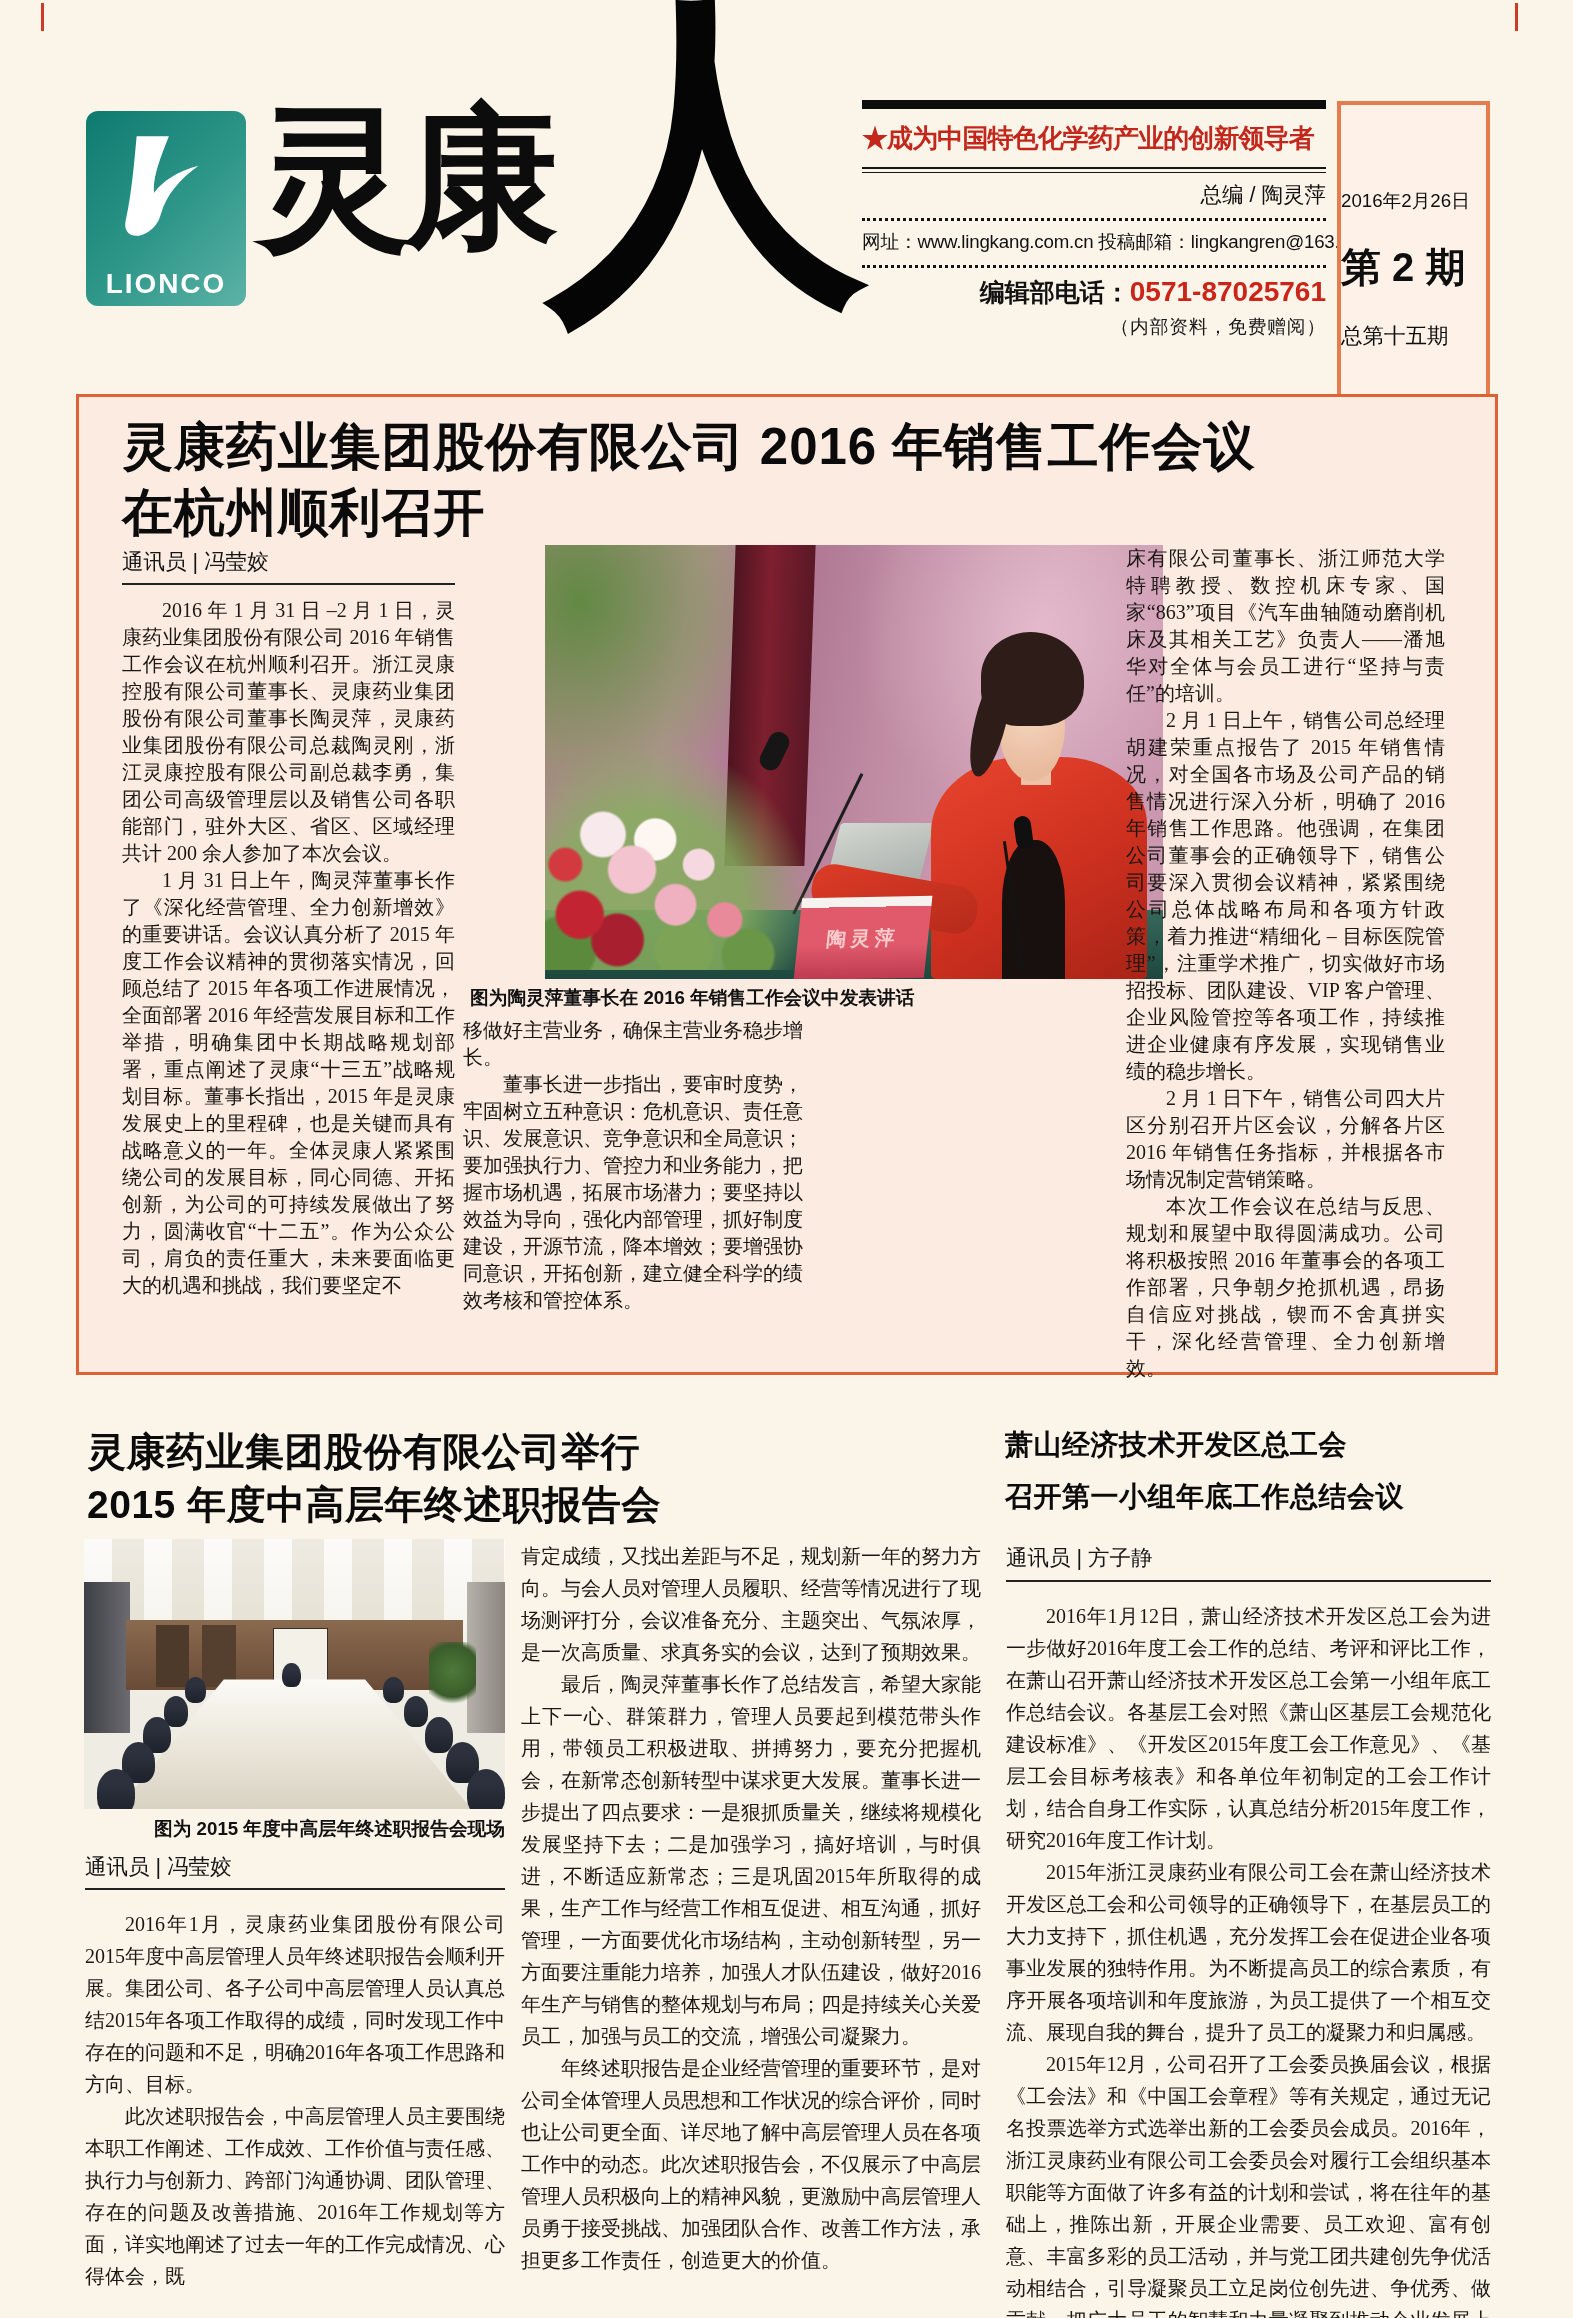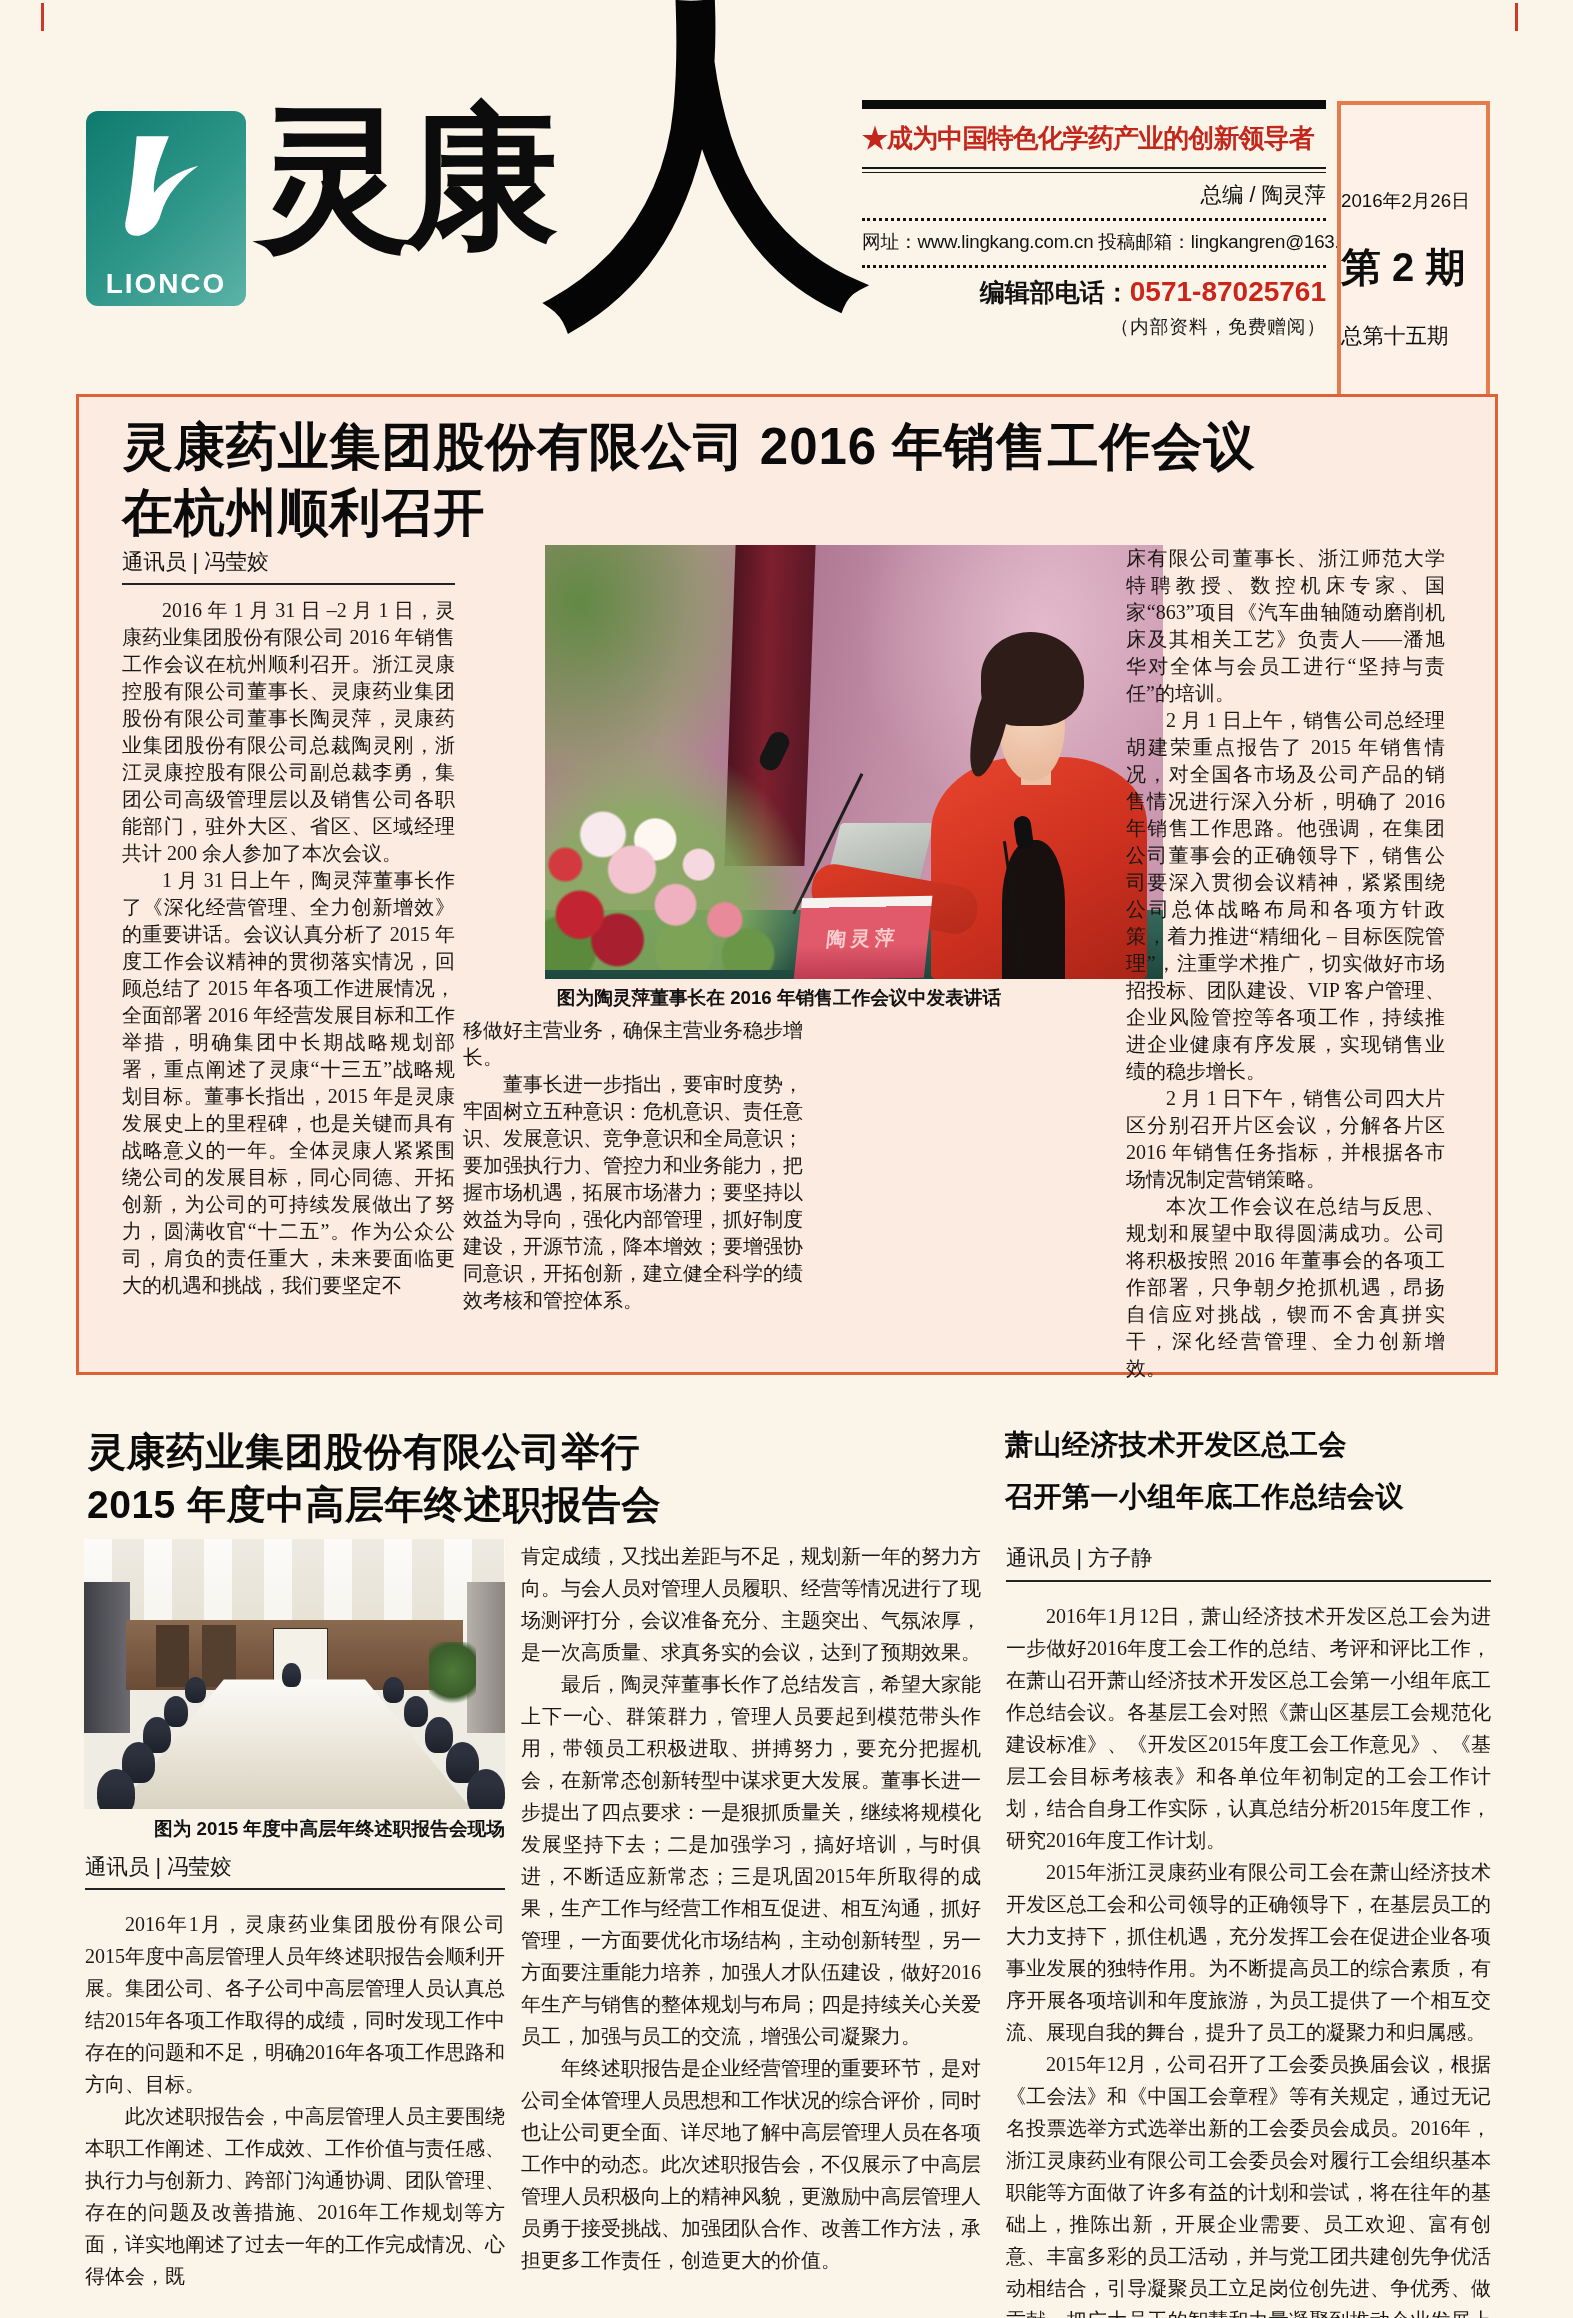--- a/index.html
+++ b/index.html
@@ -241,21 +241,21 @@
         <div class="ph1-hair"></div>
       </div>
       <div class="ph1-arm"></div>
       <div class="ph1-mic-arm"></div>
       <div class="ph1-mic-head"></div>
       <div class="ph1-mic2-arm"></div>
       <div class="ph1-mic2-head"></div>
       <div class="ph1-flowers"></div>
       <div class="ph1-card">陶灵萍</div>
     </div>
-    <div class="abs caption" style="left:391px; top:588px; width:618px; text-align:center;">图为陶灵萍董事长在 2016 年销售工作会议中发表讲话</div>
+    <div class="abs caption" style="left:391px; top:588px; width:618px; ">图为陶灵萍董事长在 2016 年销售工作会议中发表讲话</div>
 
     <div class="abs body-text" style="left:384px; top:620px; width:340px;">
       <p class="cont">移做好主营业务，确保主营业务稳步增长。</p>
       <p>董事长进一步指出，要审时度势，牢固树立五种意识：危机意识、责任意识、发展意识、竞争意识和全局意识；要加强执行力、管控力和业务能力，把握市场机遇，拓展市场潜力；要坚持以效益为导向，强化内部管理，抓好制度建设，开源节流，降本增效；要增强协同意识，开拓创新，建立健全科学的绩效考核和管控体系。</p>
     </div>
 
 
     <div class="abs body-text" style="left:1047px; top:148px; width:319px;">
       <p class="cont">床有限公司董事长、浙江师范大学特聘教授、数控机床专家、国家“863”项目《汽车曲轴随动磨削机床及其相关工艺》负责人——潘旭华对全体与会员工进行“坚持与责任”的培训。</p>
       <p>2 月 1 日上午，销售公司总经理胡建荣重点报告了 2015 年销售情况，对全国各市场及公司产品的销售情况进行深入分析，明确了 2016 年销售工作思路。他强调，在集团公司董事会的正确领导下，销售公司要深入贯彻会议精神，紧紧围绕公司总体战略布局和各项方针政策，着力推进“精细化 – 目标医院管理”，注重学术推广，切实做好市场招投标、团队建设、VIP 客户管理、企业风险管控等各项工作，持续推进企业健康有序发展，实现销售业绩的稳步增长。</p>

